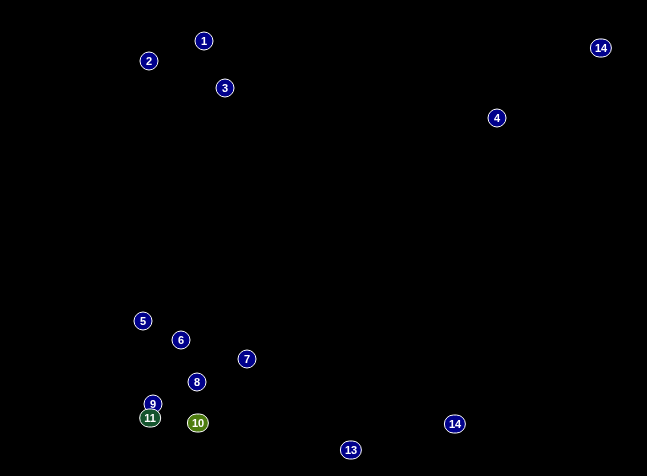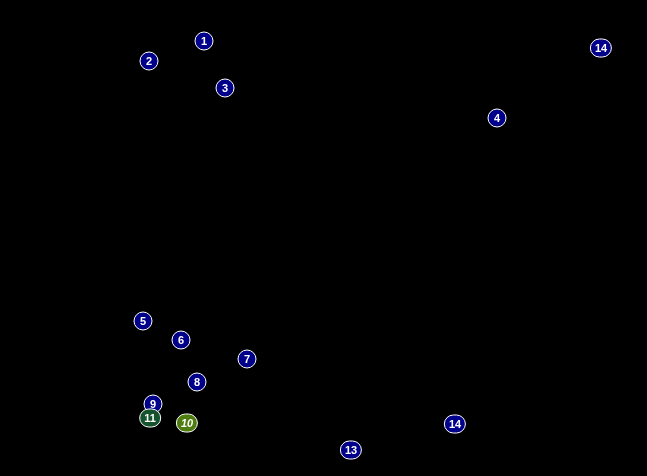--- a/index.html
+++ b/index.html
@@ -71,21 +71,21 @@
   </div>
     <div class="som-mark" style="left: 247px; top: 359px; background: rgb(0, 0, 139); color: rgb(255, 255, 255); border: 1px solid rgb(255, 255, 255);">
     <span>7</span>
   </div>
     <div class="som-mark" style="left: 197px; top: 382px; background: rgb(0, 0, 139); color: rgb(255, 255, 255); border: 1px solid rgb(255, 255, 255);">
     <span>8</span>
   </div>
     <div class="som-mark" style="left: 153px; top: 404px; background: rgb(0, 0, 139); color: rgb(255, 255, 255); border: 1px solid rgb(255, 255, 255);">
     <span>9</span>
   </div>
-    <div class="som-mark" style="left: 187px; top: 423px; background: #4d7c0f; color: rgb(255, 255, 255); border: 1px solid rgb(255, 255, 255); font-style: italic;">
+    <div class="som-mark" style="left: 198px; top: 423px; background: #4d7c0f; color: rgb(255, 255, 255); border: 1px solid rgb(255, 255, 255);">
     <span>10</span>
   </div>
     <div class="som-mark" style="left: 150px; top: 418px; background: #14532d; color: rgb(255, 255, 255); border: 1px solid rgb(255, 255, 255);">
     <span>11</span>
   </div>
     <div class="som-mark" style="left: 455px; top: 424px; background: rgb(0, 0, 139); color: rgb(255, 255, 255); border: 1px solid rgb(255, 255, 255);">
     <span>14</span>
   </div>
     <div class="som-mark" style="left: 351px; top: 450px; background: rgb(0, 0, 139); color: rgb(255, 255, 255); border: 1px solid rgb(255, 255, 255);">
     <span>13</span>

